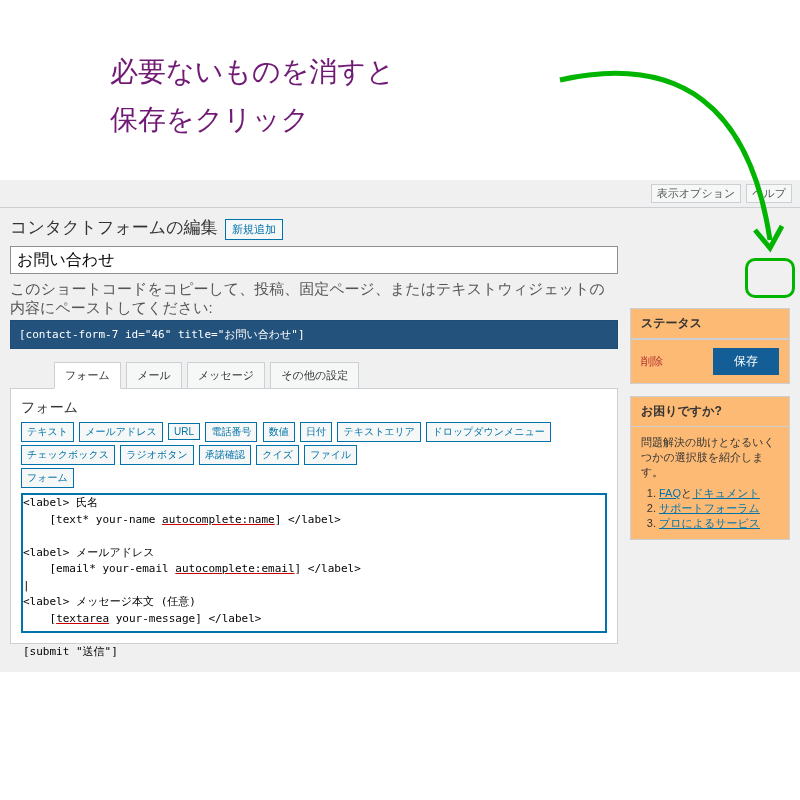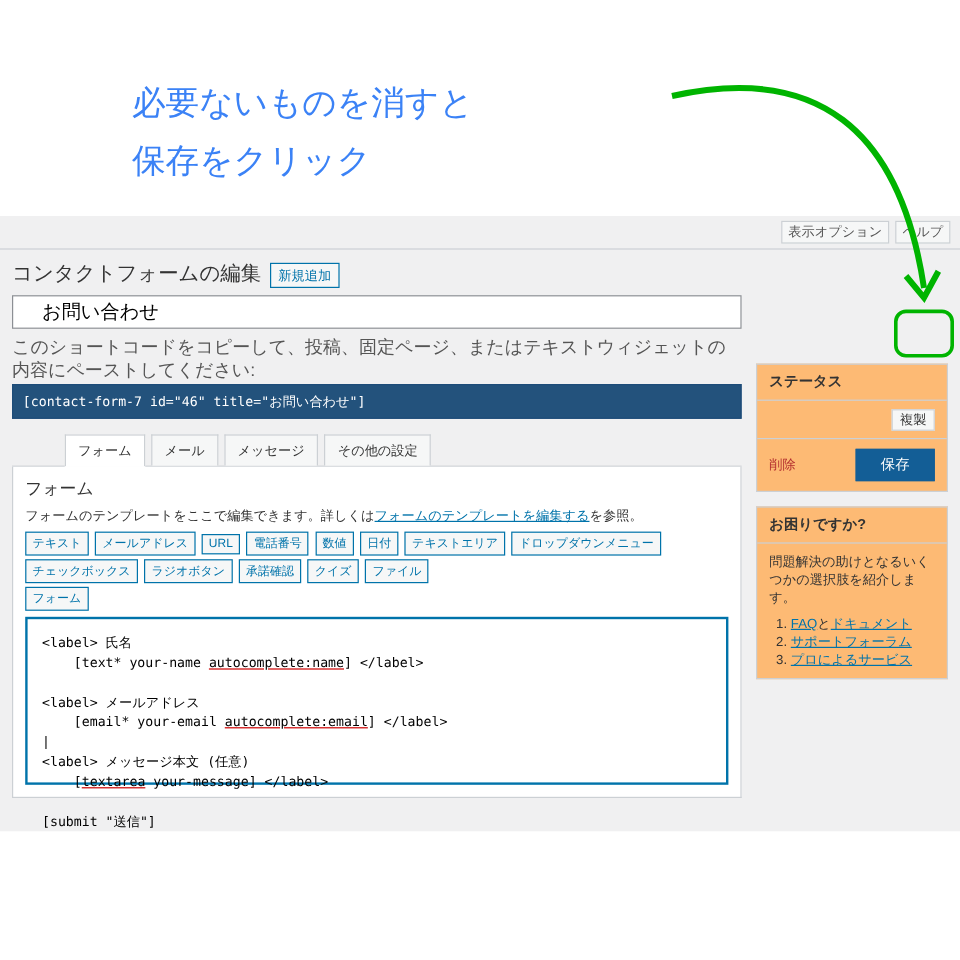--- a/index.html
+++ b/index.html
@@ -1,41 +1,41 @@
 <!DOCTYPE html>
 <html><head>
 <meta charset="utf-8">
 <style>
   * { box-sizing: border-box; margin: 0; padding: 0; }
   body { font-family: -apple-system, "Helvetica Neue", Arial, sans-serif; font-size: 12px; color: #333; background: #fff; width: 800px; }
   .annot-area { position: relative; height: 180px; }
-  .annot-text { position: absolute; left: 110px; top: 62px; font-size: 28px; line-height: 1.7; color: #3b82f6; }
+  .annot-text { position: absolute; left: 110px; top: 48px; font-size: 28px; line-height: 1.7; color: #701a75; }
   .arrow-svg { position: absolute; left: 0; top: 0; pointer-events: none; }
   .page { background: #f0f0f1; padding: 0 0 20px 0; }
   .top-controls { text-align: right; padding: 4px 8px; border-bottom: 1px solid #ccd0d4; font-size: 11px; color: #555; }
   .top-controls span { border: 1px solid #ccd0d4; background: #f6f7f7; padding: 1px 5px; margin-left: 2px; display: inline-block; }
   .wrap { display: flex; gap: 12px; padding: 8px 10px; align-items: center; }
   .main { flex: 1; }
   .side { width: 160px; }
   h1.page-title { font-size: 17px; font-weight: 400; display: inline-block; margin-right: 4px; }
   .add-new { display: inline-block; font-size: 11px; color: #0073aa; border: 1px solid #0073aa; background: #f6f7f7; padding: 2px 6px; vertical-align: middle; cursor: pointer; }
   .title-row { margin-bottom: 6px; }
-  .title-input { width: 100%; font-size: 16px; padding: 4px 24px; border: 1px solid #8c8f94; background: #fff; }
+  .title-input { width: 100%; font-size: 16px; padding: 4px 6px; border: 1px solid #8c8f94; background: #fff; }
   .hint { font-size: 15px; color: #555; margin: 6px 0 2px; }
   .shortcode-box { background: #23527c; color: #fff; border: 1px solid #1d4c79; padding: 6px 8px; font-family: Consolas, monospace; font-size: 11px; }
   .tabs { margin-top: 12px; border-bottom: 1px solid #ccd0d4; padding-left: 44px; }
   .tab { display: inline-block; background: #f6f7f7; border: 1px solid #ccd0d4; border-bottom: none; padding: 5px 10px; font-size: 11px; margin-right: 2px; cursor: pointer; position: relative; top: 1px; }
   .tab.active { background: #fff; border-bottom: 1px solid #fff; }
   .panel { background: #fff; border: 1px solid #ccd0d4; border-top: none; padding: 10px; }
   h3.section-h { font-size: 14px; font-weight: 400; margin-bottom: 5px; }
   .desc { font-size: 11px; margin-bottom: 6px; }
   .desc a { color: #0073aa; text-decoration: underline; }
   .tagbtns { margin-bottom: 2px; }
   .tagbtn { display: inline-block; font-size: 10px; color: #0073aa; border: 1px solid #0073aa; background: #f6f7f7; padding: 2px 5px; margin: 0 2px 3px 0; cursor: pointer; }
-  .code-area { width: 100%; height: 140px; border: 2px solid #0073aa; font-family: Consolas, monospace; font-size: 11px; padding: 12px; white-space: pre; line-height: 1.5; resize: none; color: #000; }
+  .code-area { width: 100%; height: 140px; border: 2px solid #0073aa; font-family: Consolas, monospace; font-size: 11px; padding: 0; white-space: pre; line-height: 1.5; resize: none; color: #000; }
   .postbox { background: #fdba74; border: 1px solid #ccd0d4; margin-bottom: 12px; }
   .postbox h2 { font-size: 12px; font-weight: 700; padding: 6px 10px; border-bottom: 1px solid #ccd0d4; }
   .postbox .inside { padding: 8px 10px; }
   .copy-btn-row { text-align: right; }
   .copy-btn { font-size: 11px; border: 1px solid #ccd0d4; background: #f6f7f7; padding: 2px 6px; cursor: pointer; }
   .submit-row { border-top: 1px solid #ccd0d4; padding: 8px 10px; display: flex; justify-content: space-between; align-items: center; }
   .delete-link { color: #b32d2e; font-size: 11px; cursor: pointer; }
   .save-btn { background: #135e96; color: #fff; border: 1px solid #135e96; padding: 4px 20px; font-size: 12px; cursor: pointer; }
   .help-desc { font-size: 11px; margin-bottom: 6px; }
   .help-list { list-style: decimal; padding-left: 18px; font-size: 11px; }
@@ -76,23 +76,20 @@
 
       <div class="tabs">
         <span class="tab active">フォーム</span>
         <span class="tab">メール</span>
         <span class="tab">メッセージ</span>
         <span class="tab">その他の設定</span>
       </div>
 
       <div class="panel">
         <h3 class="section-h">フォーム</h3>
-        <div class="desc">
-          <span>フォームのテンプレートをここで編集できます。詳しくは</span><a href="#">フォームのテンプレートを編集する</a><span>を参照。</span>
-        </div>
         <div class="tagbtns">
           <span class="tagbtn">テキスト</span>
           <span class="tagbtn">メールアドレス</span>
           <span class="tagbtn">URL</span>
           <span class="tagbtn">電話番号</span>
           <span class="tagbtn">数値</span>
           <span class="tagbtn">日付</span>
           <span class="tagbtn">テキストエリア</span>
           <span class="tagbtn">ドロップダウンメニュー</span>
           <span class="tagbtn">チェックボックス</span>
@@ -112,23 +109,20 @@
 &lt;label&gt; メッセージ本文 (任意)
     [<span class="u">textarea</span> your-message] &lt;/label&gt;
 
 [submit "送信"]</div>
       </div>
     </div>
 
     <div class="side">
       <div class="postbox">
         <h2>ステータス</h2>
-        <div class="inside copy-btn-row">
-          <span class="copy-btn">複製</span>
-        </div>
         <div class="submit-row">
           <span class="delete-link">削除</span>
           <button class="save-btn">保存</button>
         </div>
       </div>
 
       <div class="postbox">
         <h2>お困りですか?</h2>
         <div class="inside">
           <div class="help-desc">問題解決の助けとなるいくつかの選択肢を紹介します。</div>

